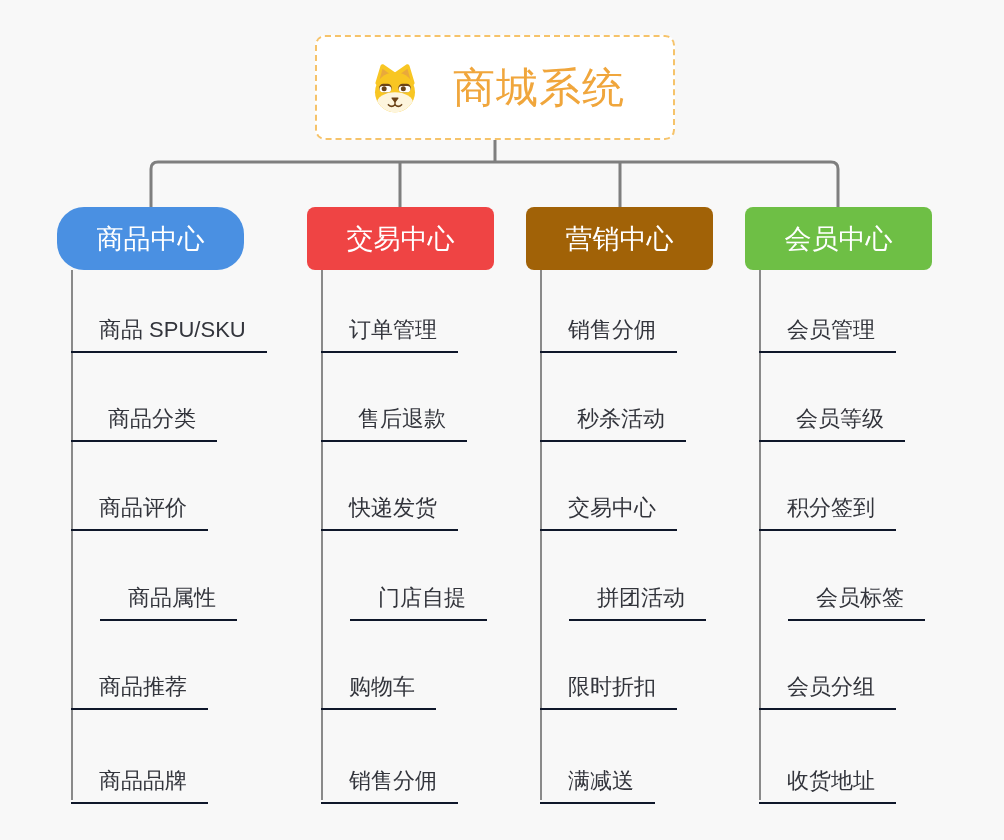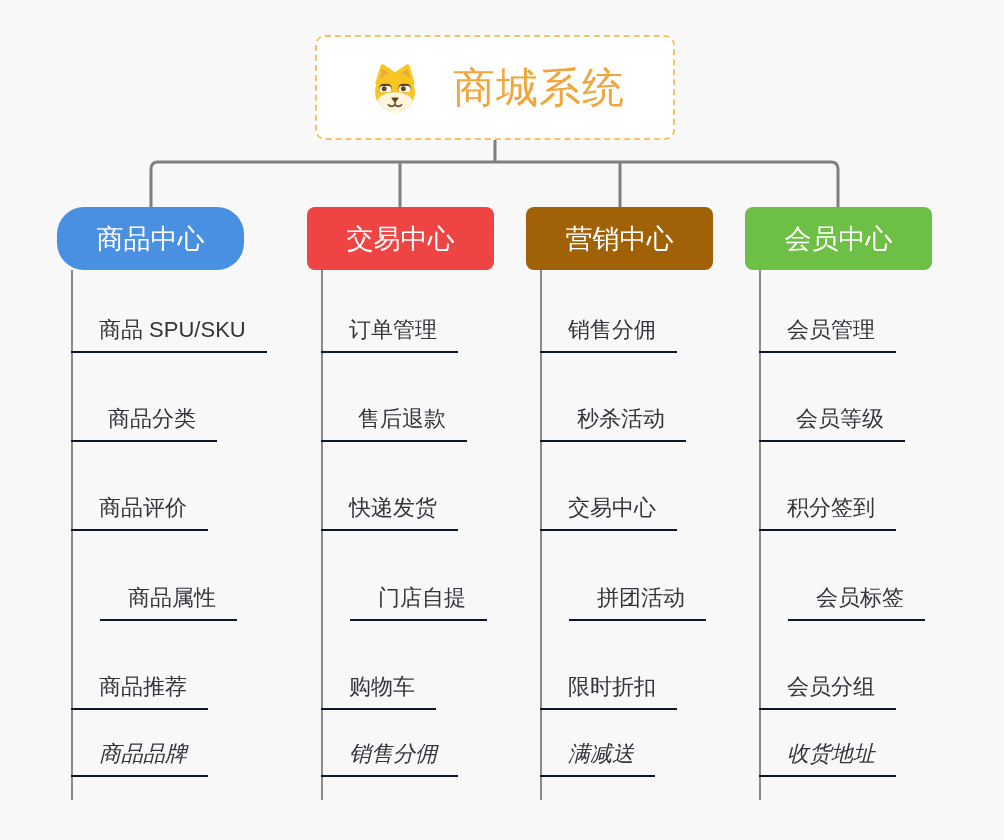--- a/index.html
+++ b/index.html
@@ -85,21 +85,21 @@
   }
   .c0{left:71px;}
   .c1{left:321px;}
   .c2{left:540px;}
   .c3{left:759px;}
   .r0{top:317px;}
   .r1{top:406px;padding-left:37px;}
   .r2{top:495px;}
   .r3{top:585px;margin-left:29px;}
   .r4{top:674px;}
-  .r5{top:741px;font-style:italic;}
+  .r5{top:768px;}
 </style>
 </head>
 <body>
 
 <div class="canvas" style="background: rgb(248, 248, 248);">
 
   <svg class="connectors" id="connectors" viewBox="0 0 1004 840" xmlns="http://www.w3.org/2000/svg" style="color: rgb(127, 127, 127);">
     <g stroke="currentColor" stroke-width="3" fill="none">
       <path d="M495 139 V162"></path>
       <path d="M151 208 V169 Q151 162 158 162 H831 Q838 162 838 169 V208"></path>

